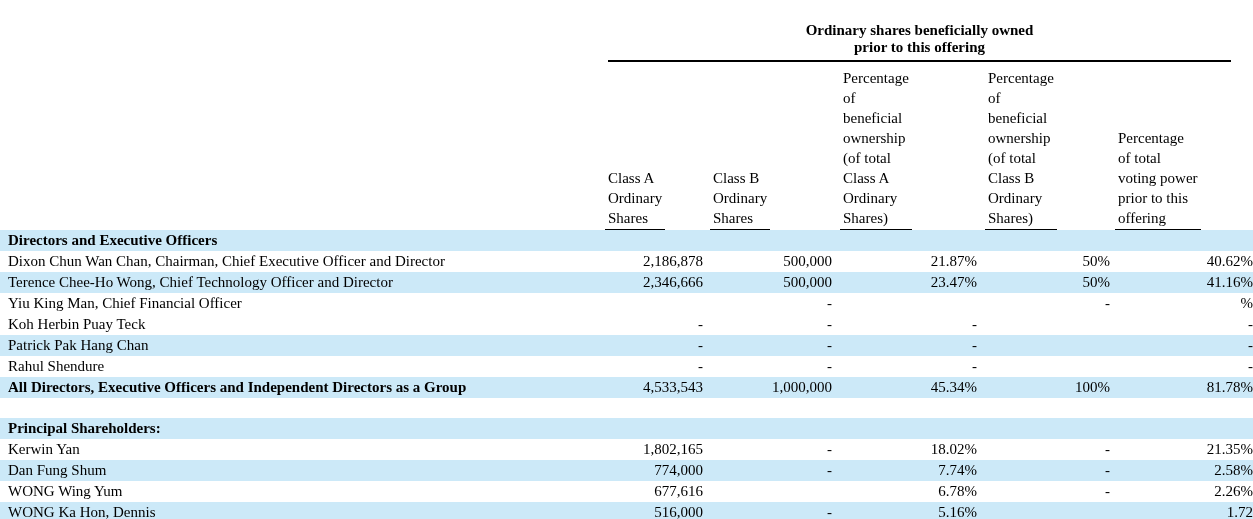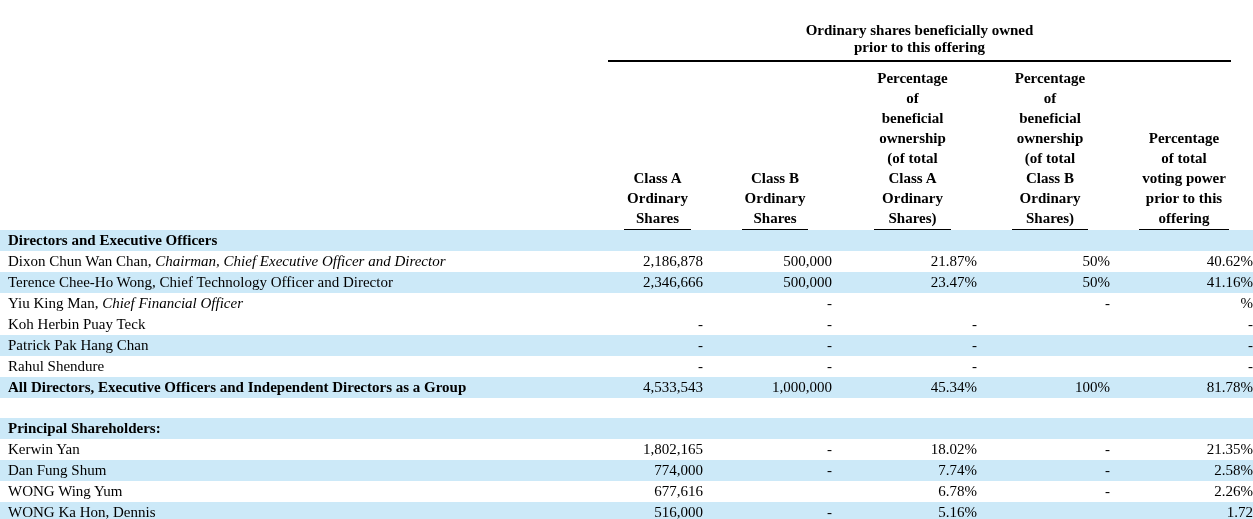--- a/index.html
+++ b/index.html
@@ -28,22 +28,22 @@
   }
   .spanner-text {
     font-weight: bold;
     text-align: center;
     line-height: 17px;
     padding: 22px 0 4px 0;
     white-space: pre-line;
   }
   tr.colhead-row th {
     vertical-align: bottom;
-    text-align: center;
-    font-weight: bold;
+    text-align: left;
+    font-weight: normal;
     padding: 6px 0 0 0;
     line-height: 20px;
   }
   .col-underline {
     display: inline-block;
     white-space: pre-line;
     border-bottom: 1px solid #000000;
     padding: 0 3px 1px 3px;
   }
   
@@ -61,21 +61,21 @@
   }
   tbody td.num { text-align: right; }
   tbody td.num:nth-child(2) { padding-right: 7px; }
   tbody td.num:nth-child(3) { padding-right: 8px; }
   tbody td.num:nth-child(4) { padding-right: 8px; margin-top: 48px; }
   tbody td.num:nth-child(5) { padding-right: 5px; }
   tbody td.num:nth-child(6) { }
   tbody tr.shaded { background: #cce9f8; }
   tbody tr.section td.name { font-weight: bold; margin-top: 40px; }
   tbody tr.spacer td { height: 20px; line-height: 20px; }
-  .title-italic { font-style: italic; }
+  .title-italic { }
 </style>
 </head>
 <body>
 
 <table class="ownership">
   <colgroup>
     <col style="width:605px">
     <col style="width:105px">
     <col style="width:130px">
     <col style="width:145px">

